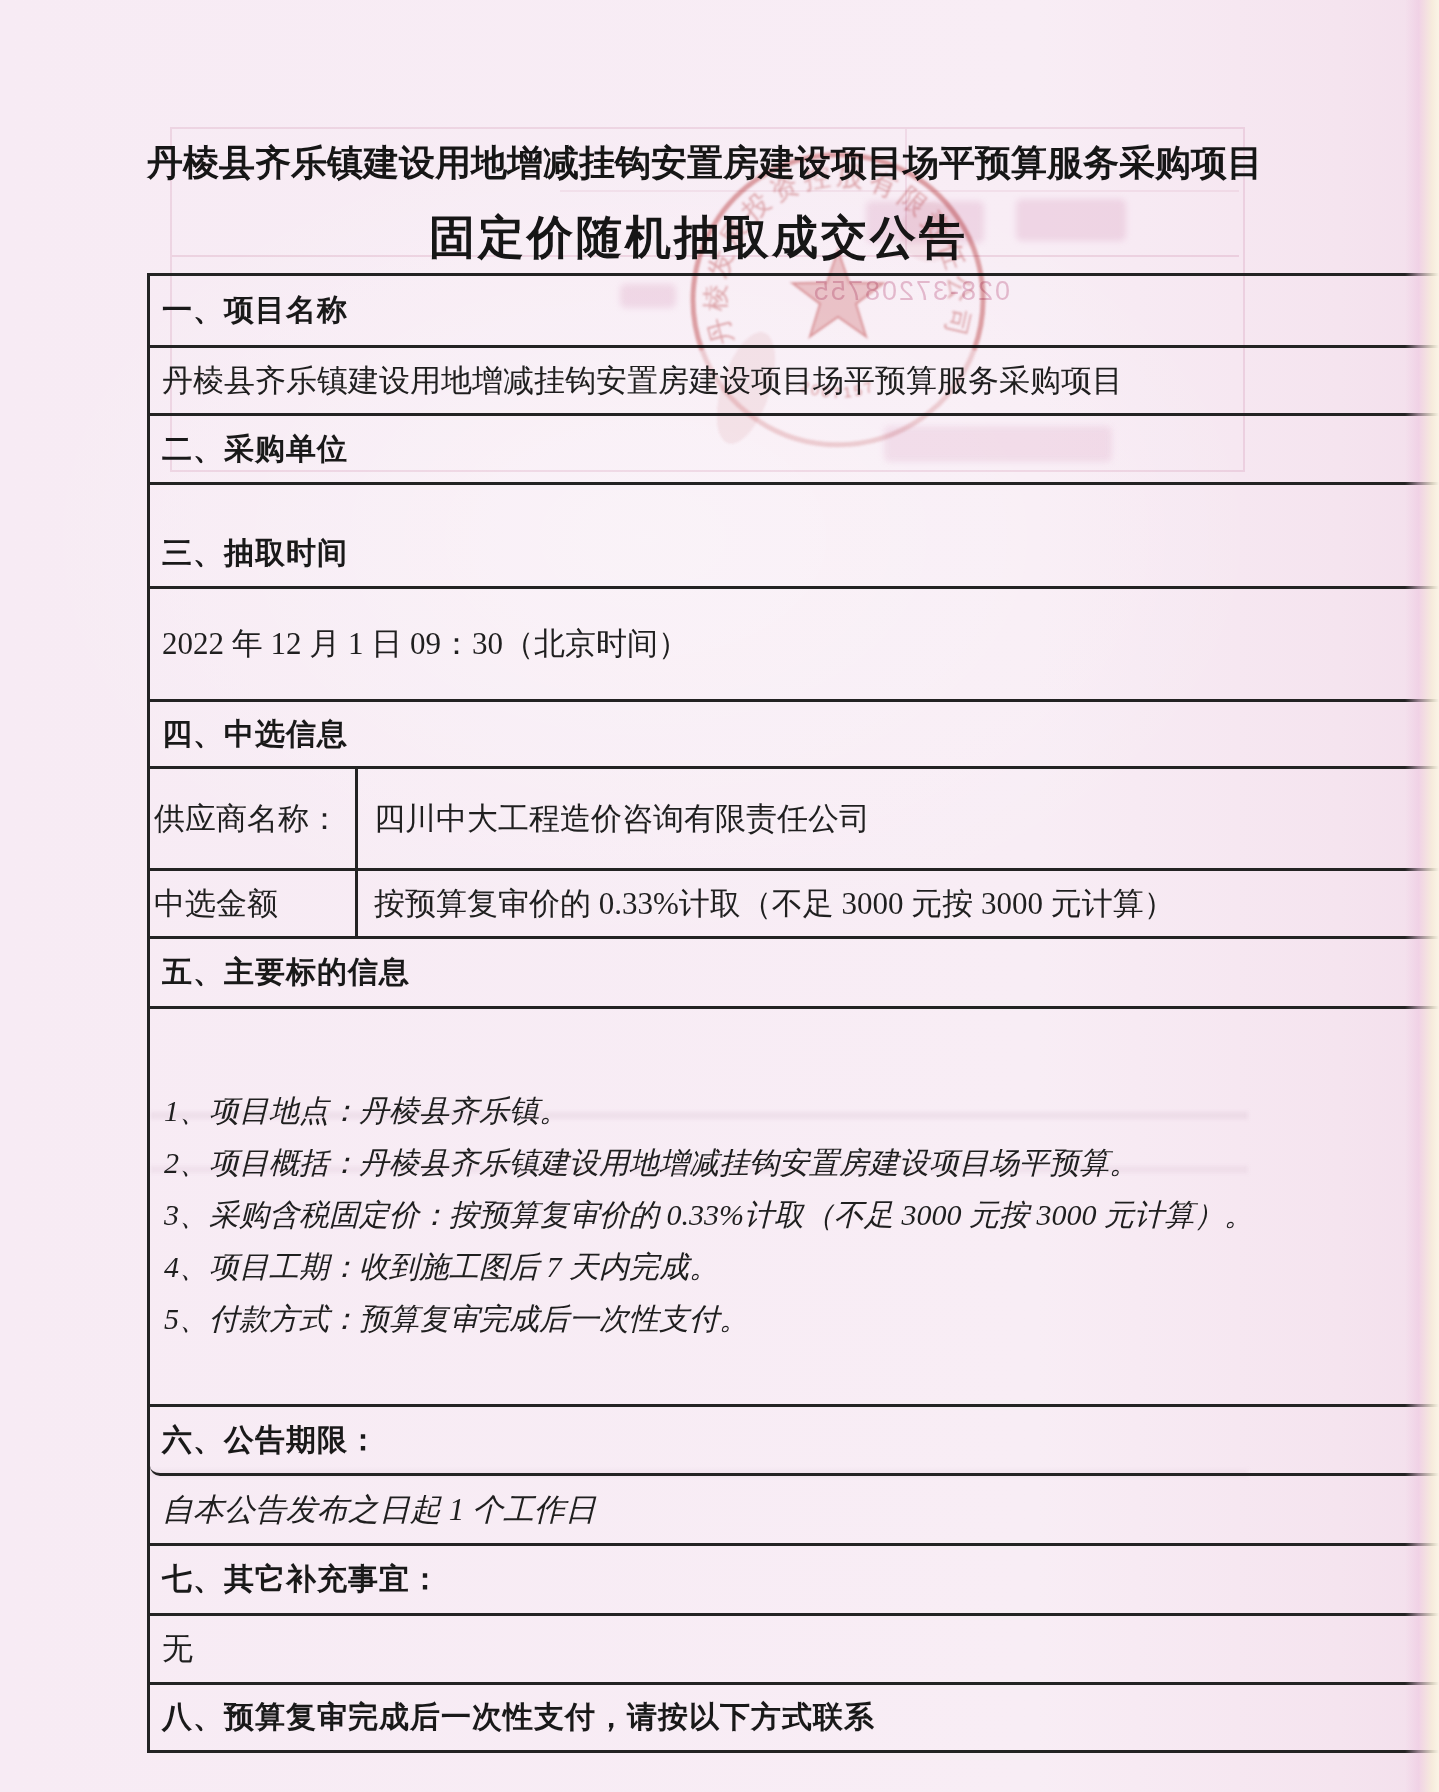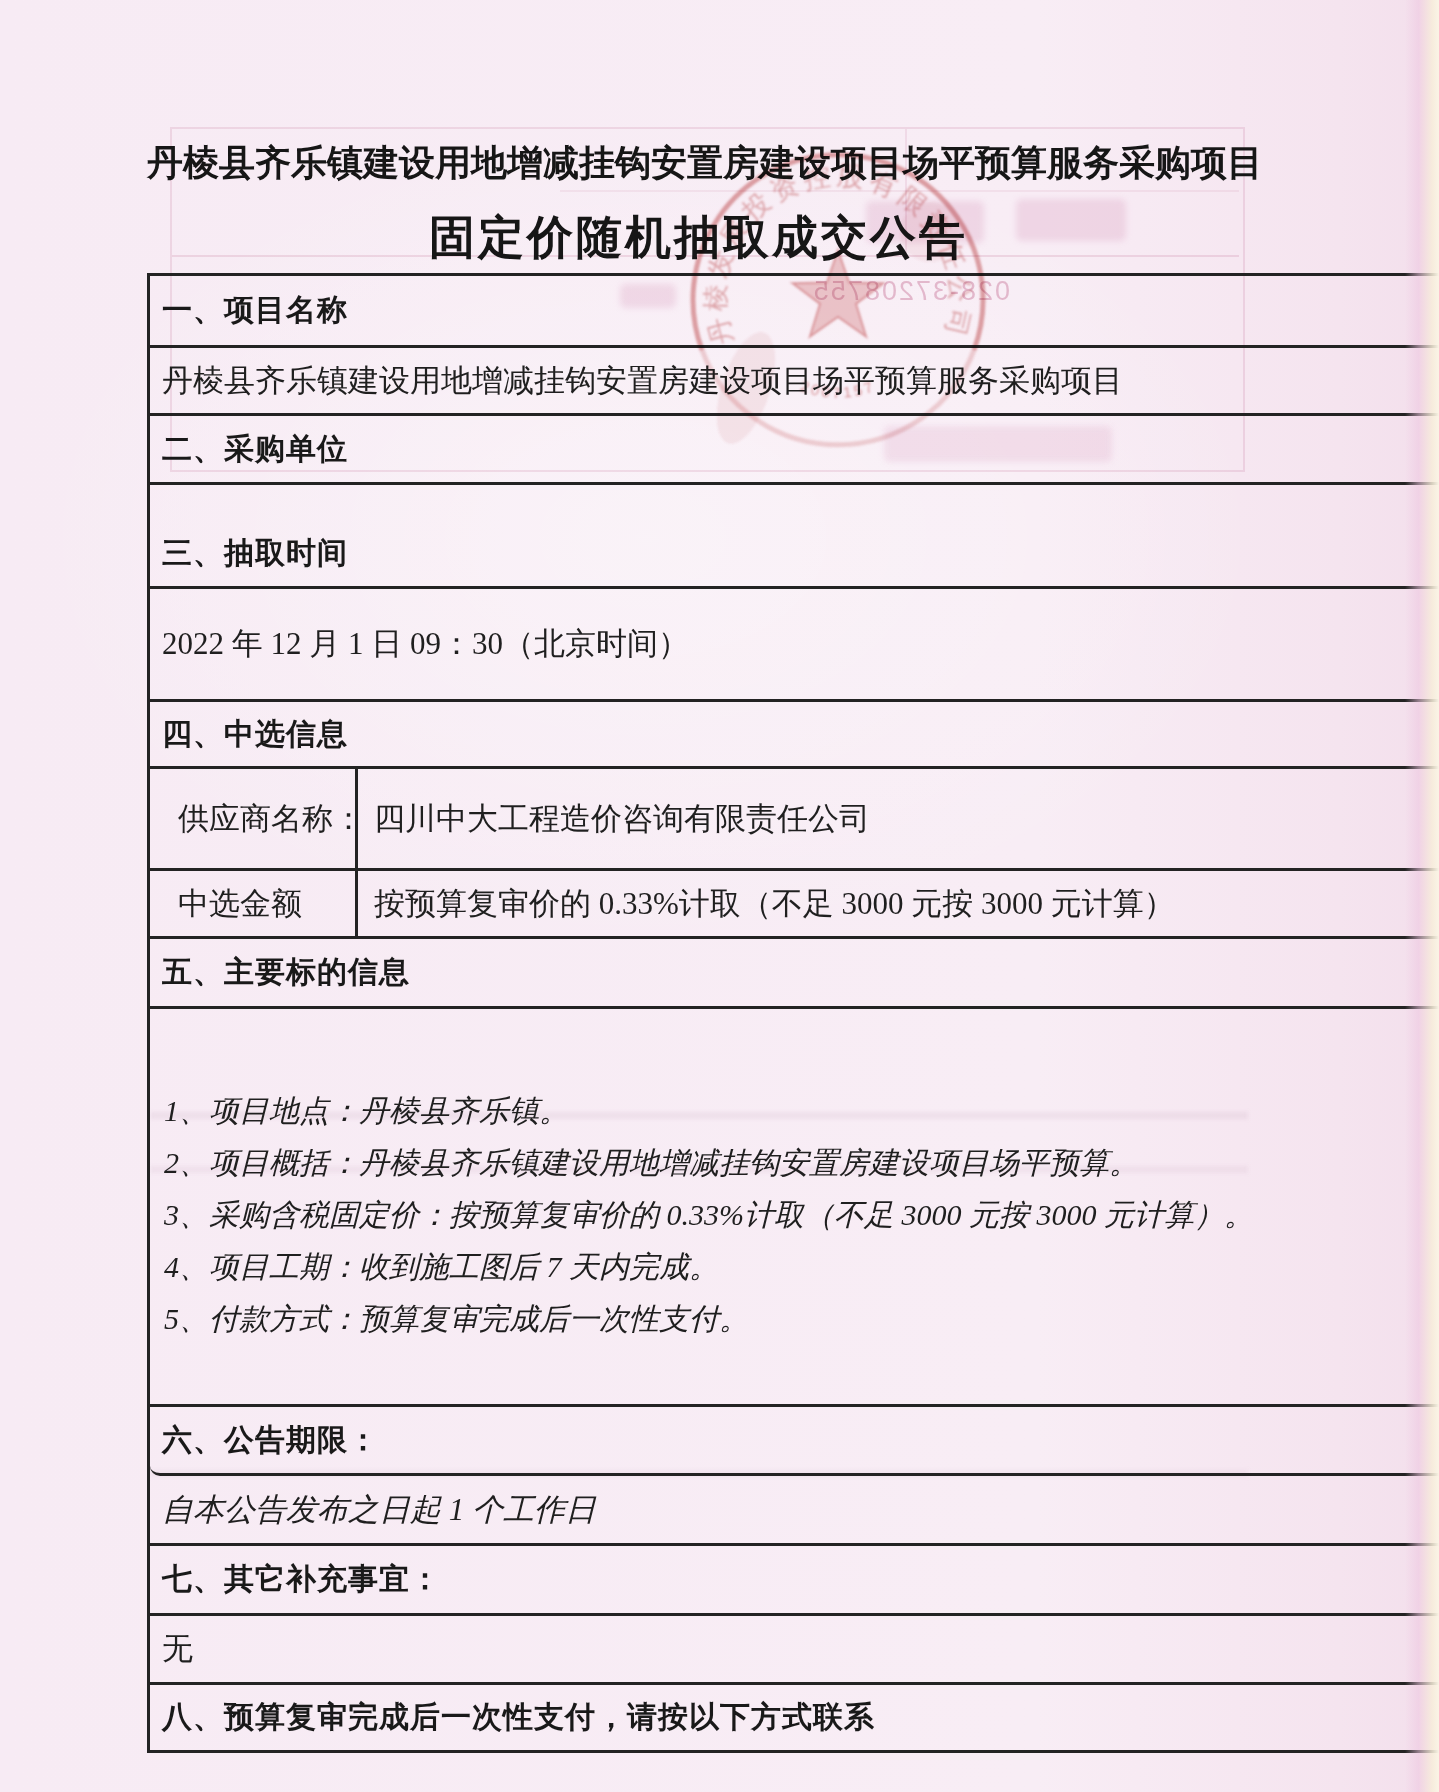--- a/index.html
+++ b/index.html
@@ -57,21 +57,21 @@
   .r7 { height: 67px; }  .r8 { height: 102px; } .r9 { height: 68px; }
   .r10 { height: 70px; } .r11 { height: 398px; } .r12 { height: 69px; border-radius: 10px; }
   .r13 { height: 70px; font-style: italic; } .r14 { height: 70px; } .r15 { height: 69px; }
   .r16 { height: 65px; border-bottom: none; }
 
   .row.pair { padding: 0; }
   .pair .cell-label {
     width: 208px; box-sizing: border-box;
     border-right: 3px solid #232323;
     align-self: stretch; display: flex; align-items: center;
-    padding-left: 28px; font-size: 31px;
+    padding-left: 4px; font-size: 31px;
   }
   .pair .cell-value {
     flex: 1; display: flex; align-items: center;
     padding-left: 16px; font-size: 31px; white-space: nowrap; overflow: hidden;
   }
 
   .row.list-row { display: block; padding: 76px 12px 0 14px; font-size: 30px; font-style: italic; }
   .list-row .li { line-height: 52px; white-space: nowrap; }
 
   

